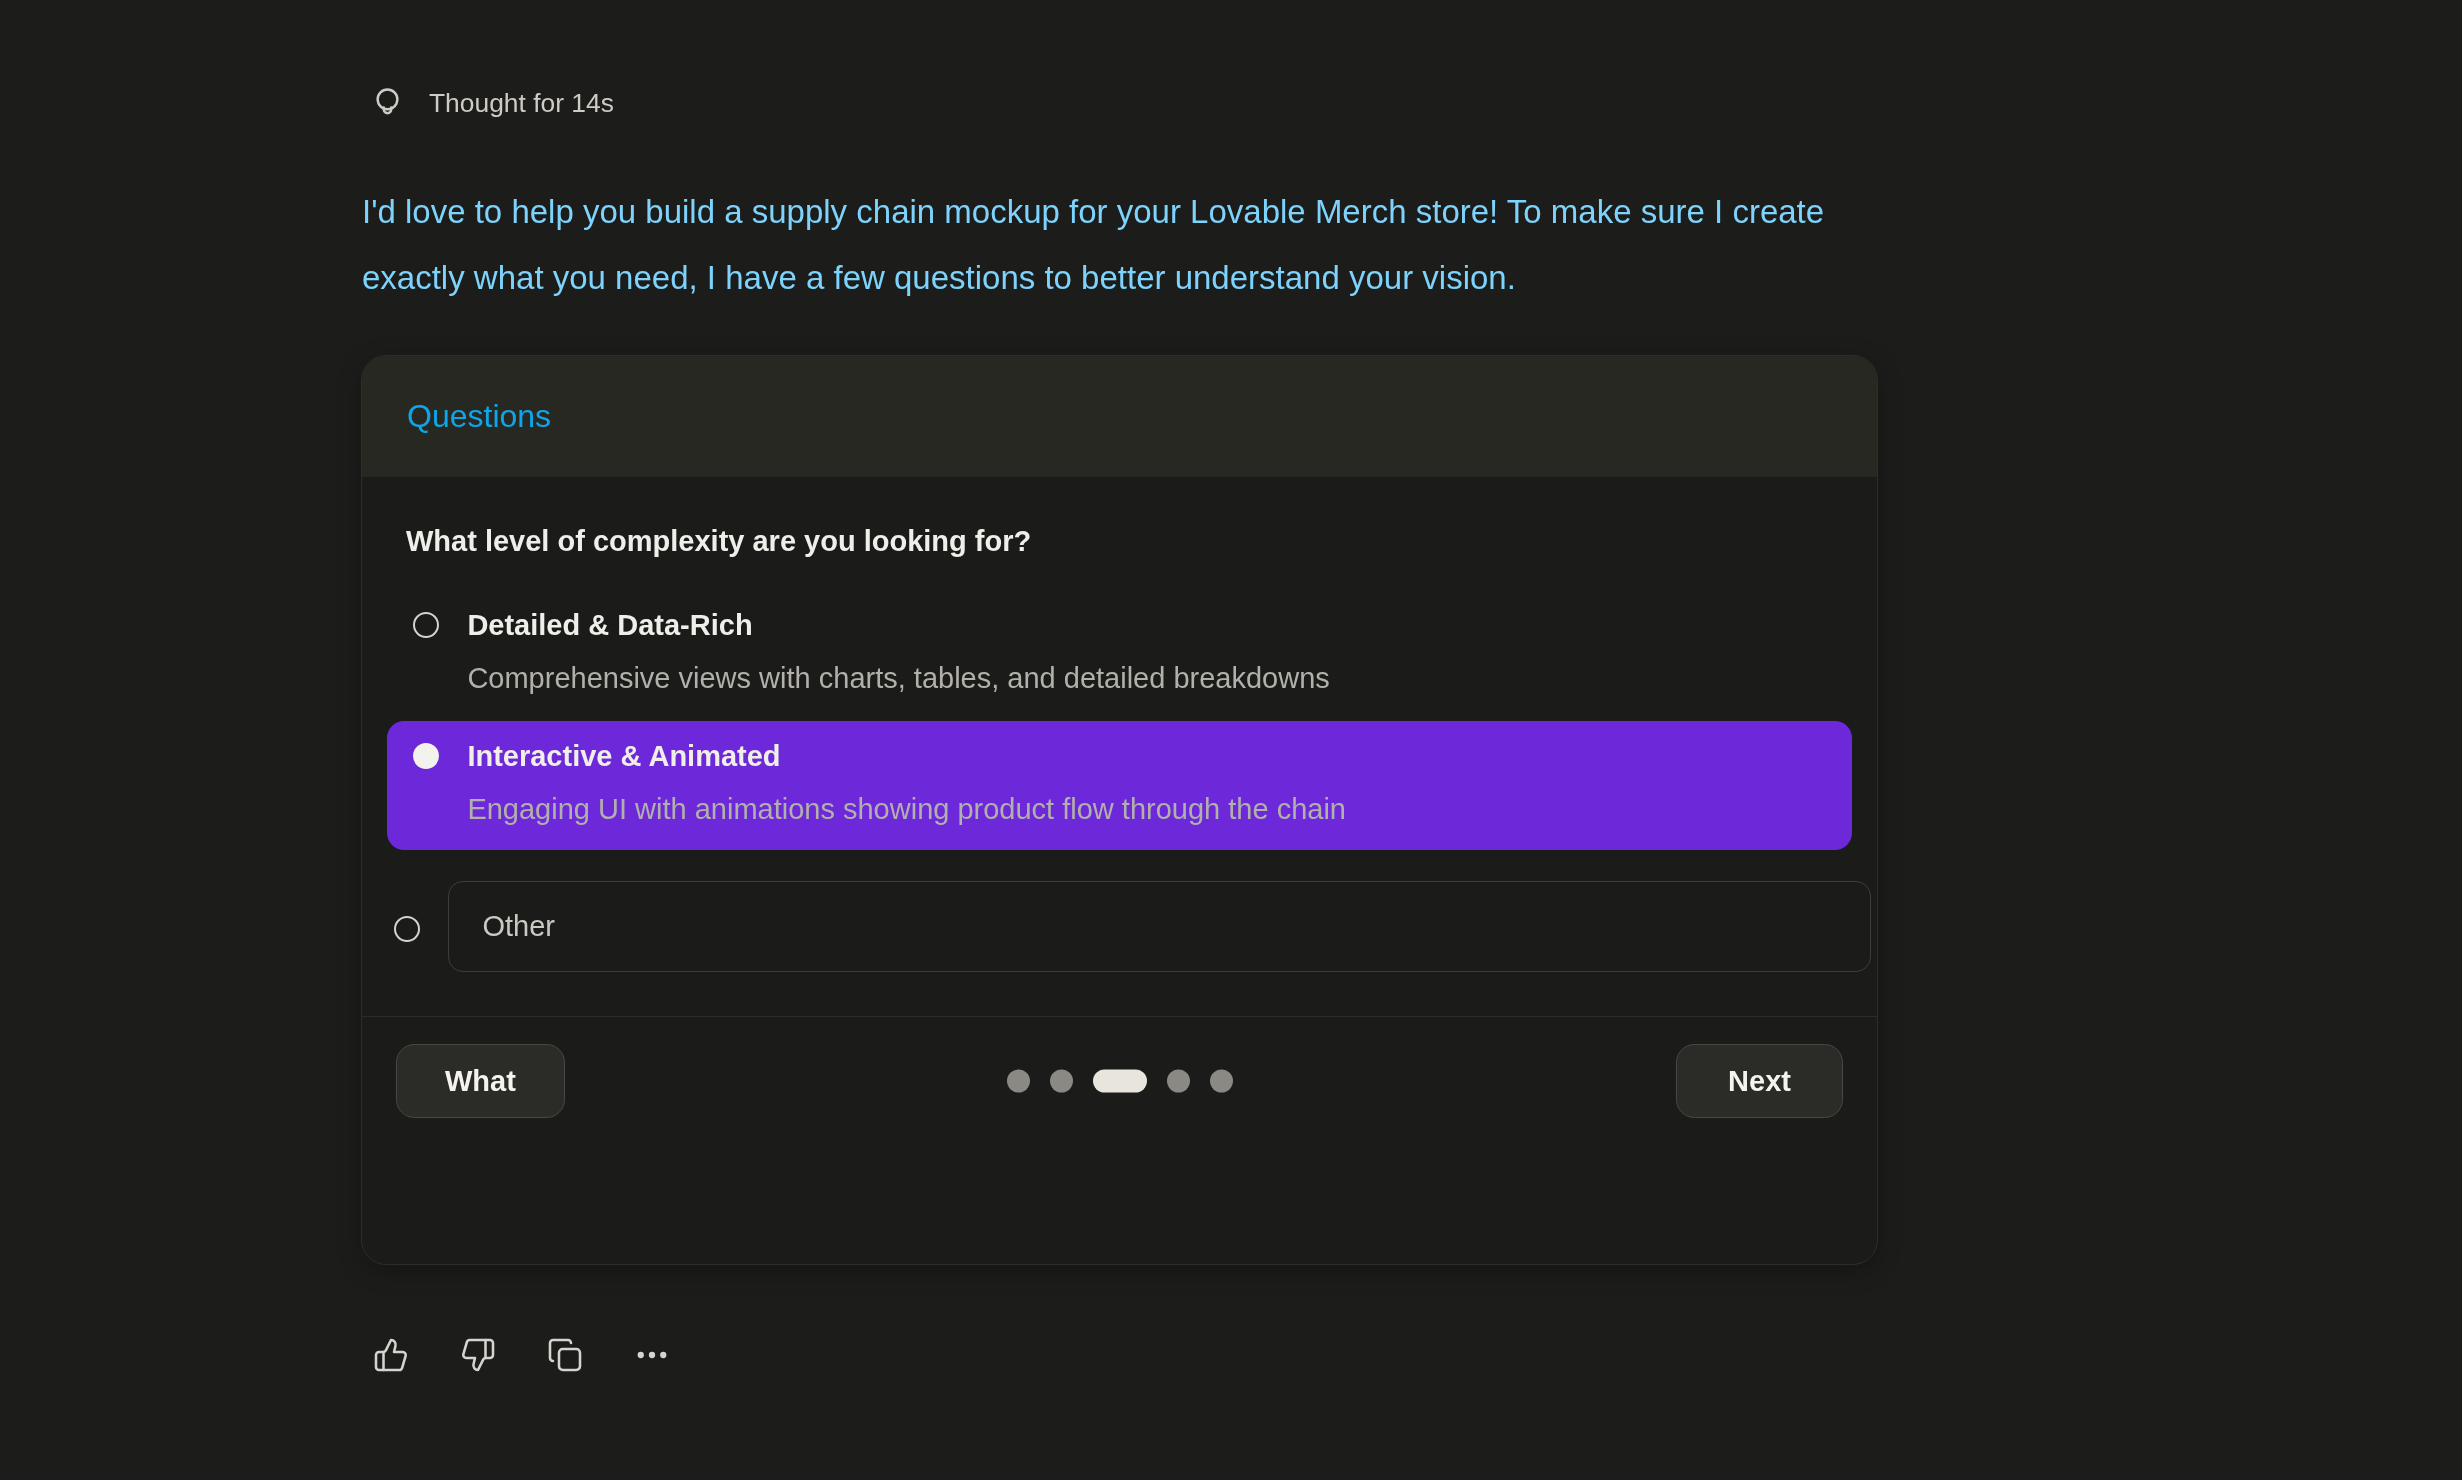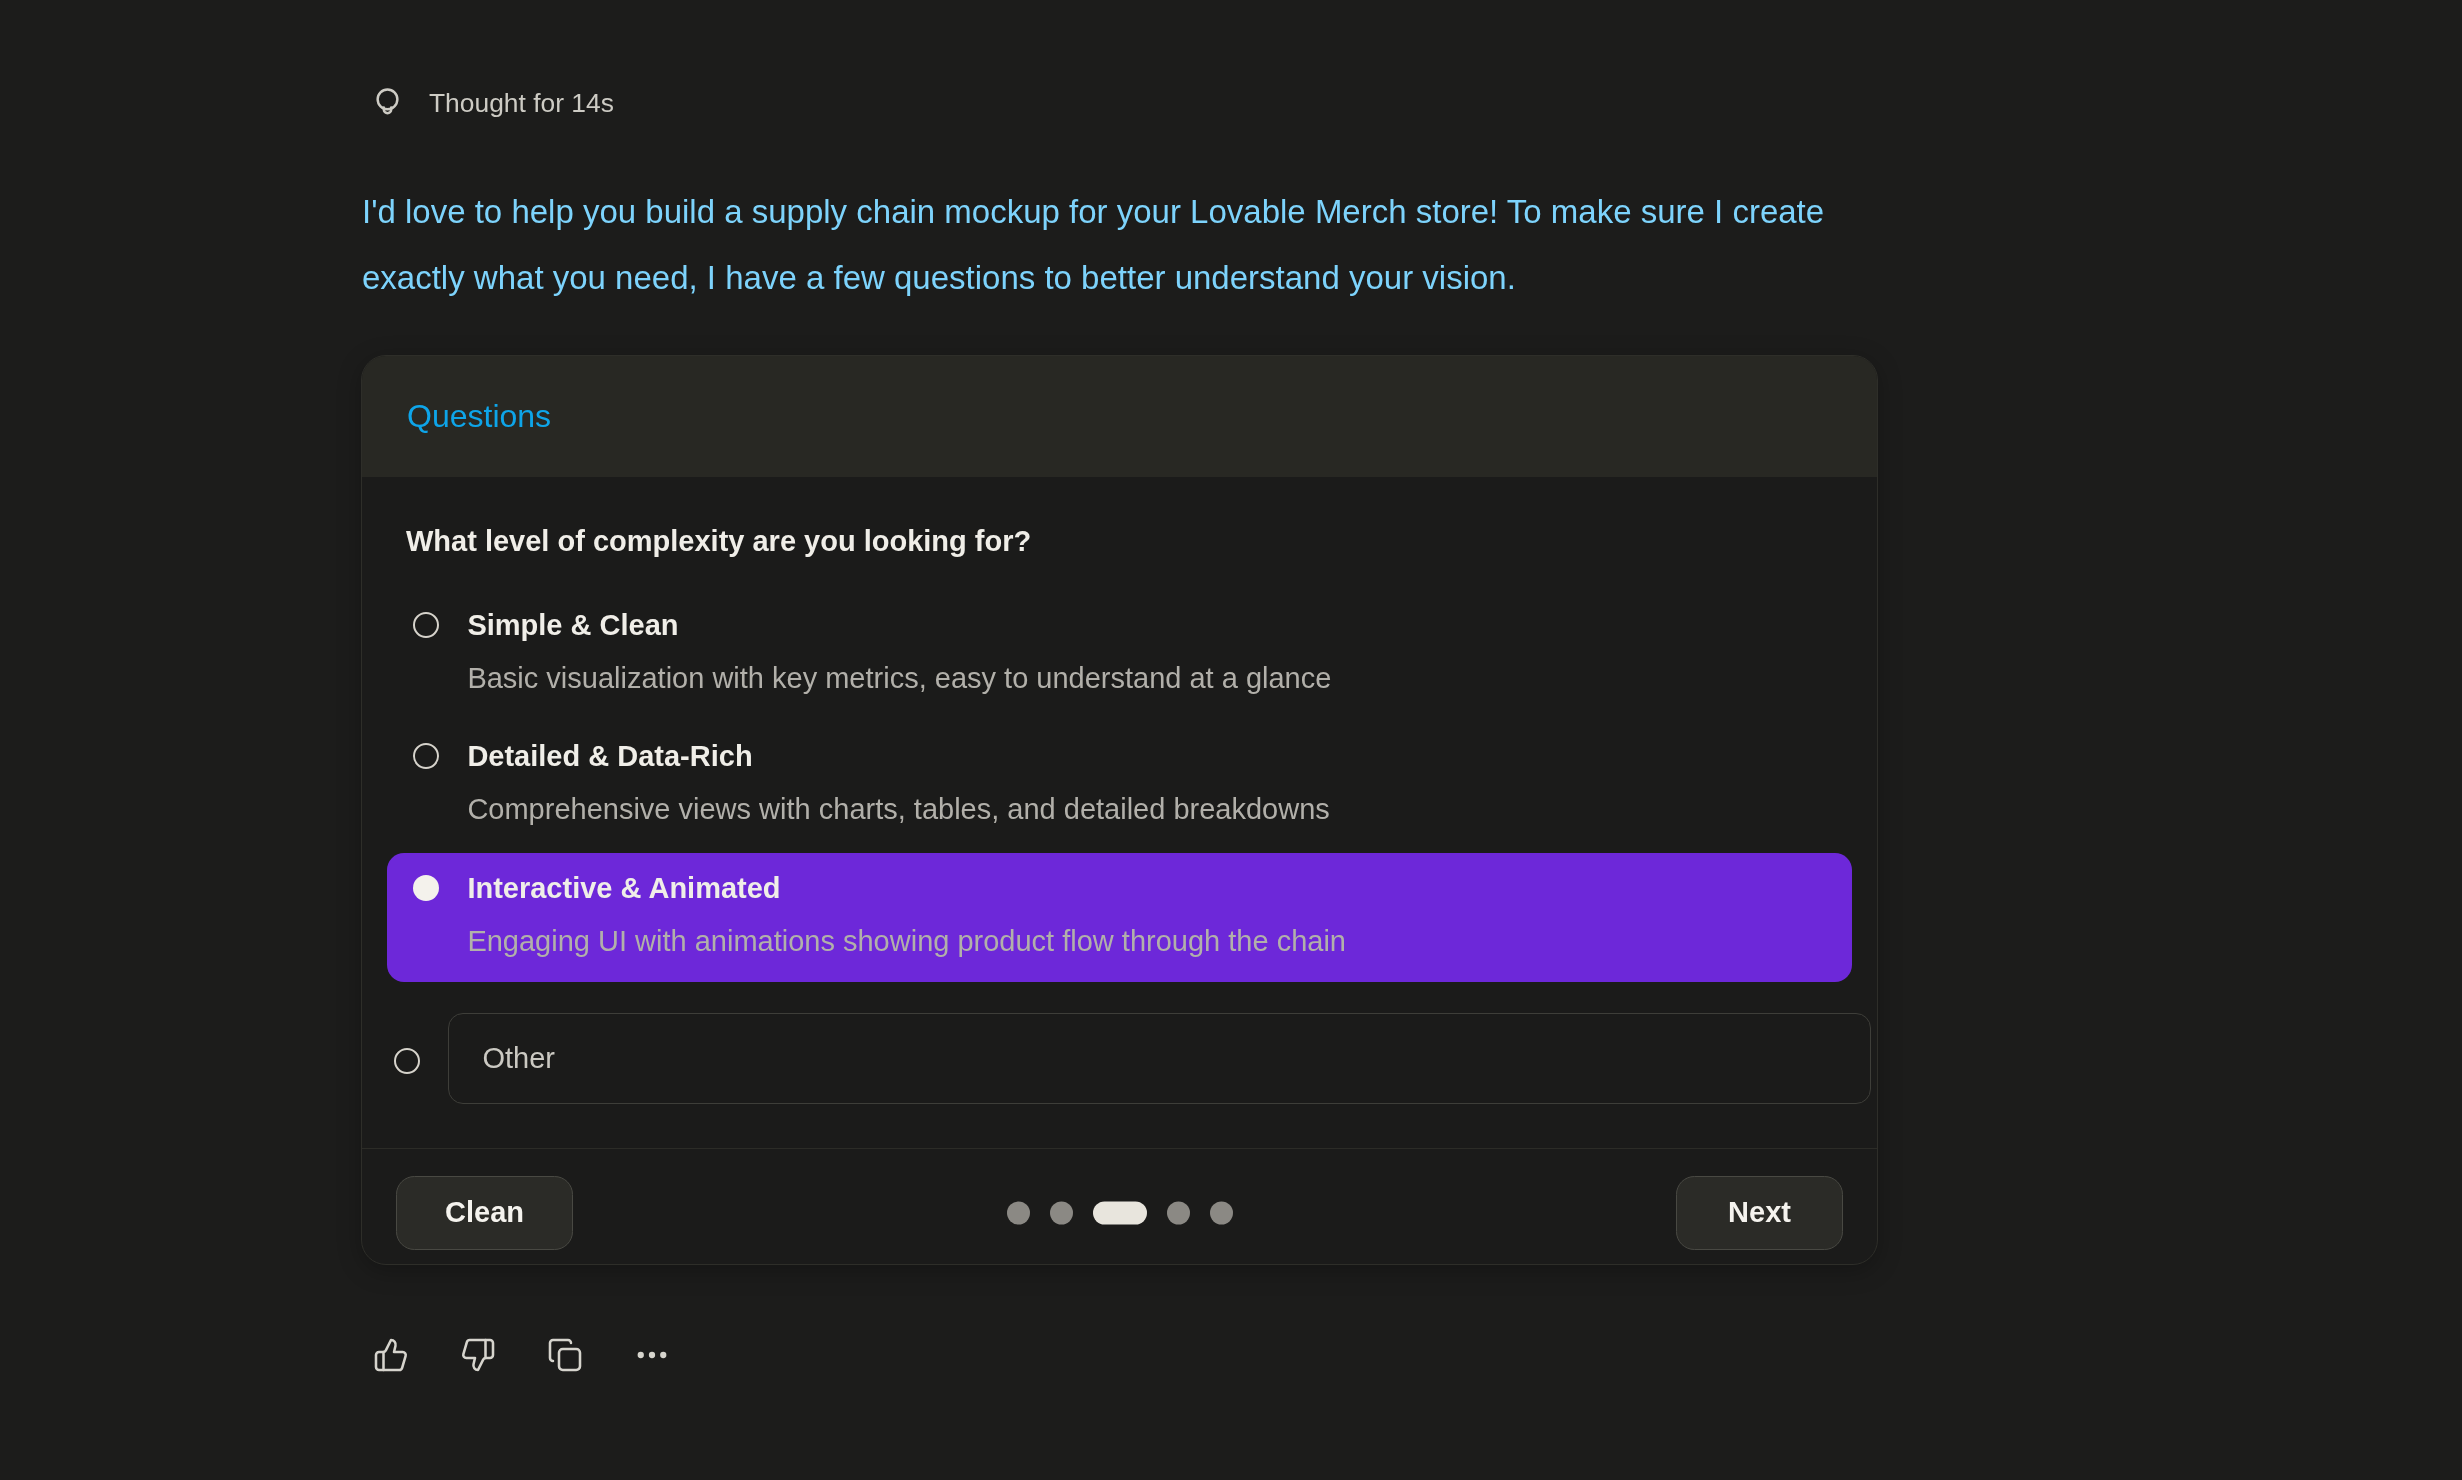--- a/index.html
+++ b/index.html
@@ -198,27 +198,20 @@
   <div class="card">
     <div class="card-header">
       <span class="card-title">Questions</span>
     </div>
 
     <div class="card-body">
       <div class="question">What level of complexity are you looking for?</div>
 
       <div class="options">
 
-        <div class="option-row">
-          <span class="radio-outer"></span>
-          <span>
-            <div class="option-title">Simple &amp; Clean</div>
-            <div class="option-desc">Basic visualization with key metrics, easy to understand at a glance</div>
-          </span>
-        </div>
 
         <div class="option-row">
           <span class="radio-outer"></span>
           <span>
             <div class="option-title">Detailed &amp; Data-Rich</div>
             <div class="option-desc">Comprehensive views with charts, tables, and detailed breakdowns</div>
           </span>
         </div>
 
         <div class="option-row selected">
@@ -231,21 +224,21 @@
 
         <div class="other-row">
           <span class="radio-outer"></span>
           <input class="other-input" type="text" placeholder="Other" style="">
         </div>
 
       </div>
     </div>
 
     <div class="card-footer">
-      <button class="btn">Clean</button>
+      <button class="btn">What</button>
       <div class="dots">
           <span class="dot"></span>
           <span class="dot"></span>
           <span class="dot active"></span>
           <span class="dot"></span>
           <span class="dot"></span>
         </div>
       <button class="btn">Next</button>
     </div>
   </div>

